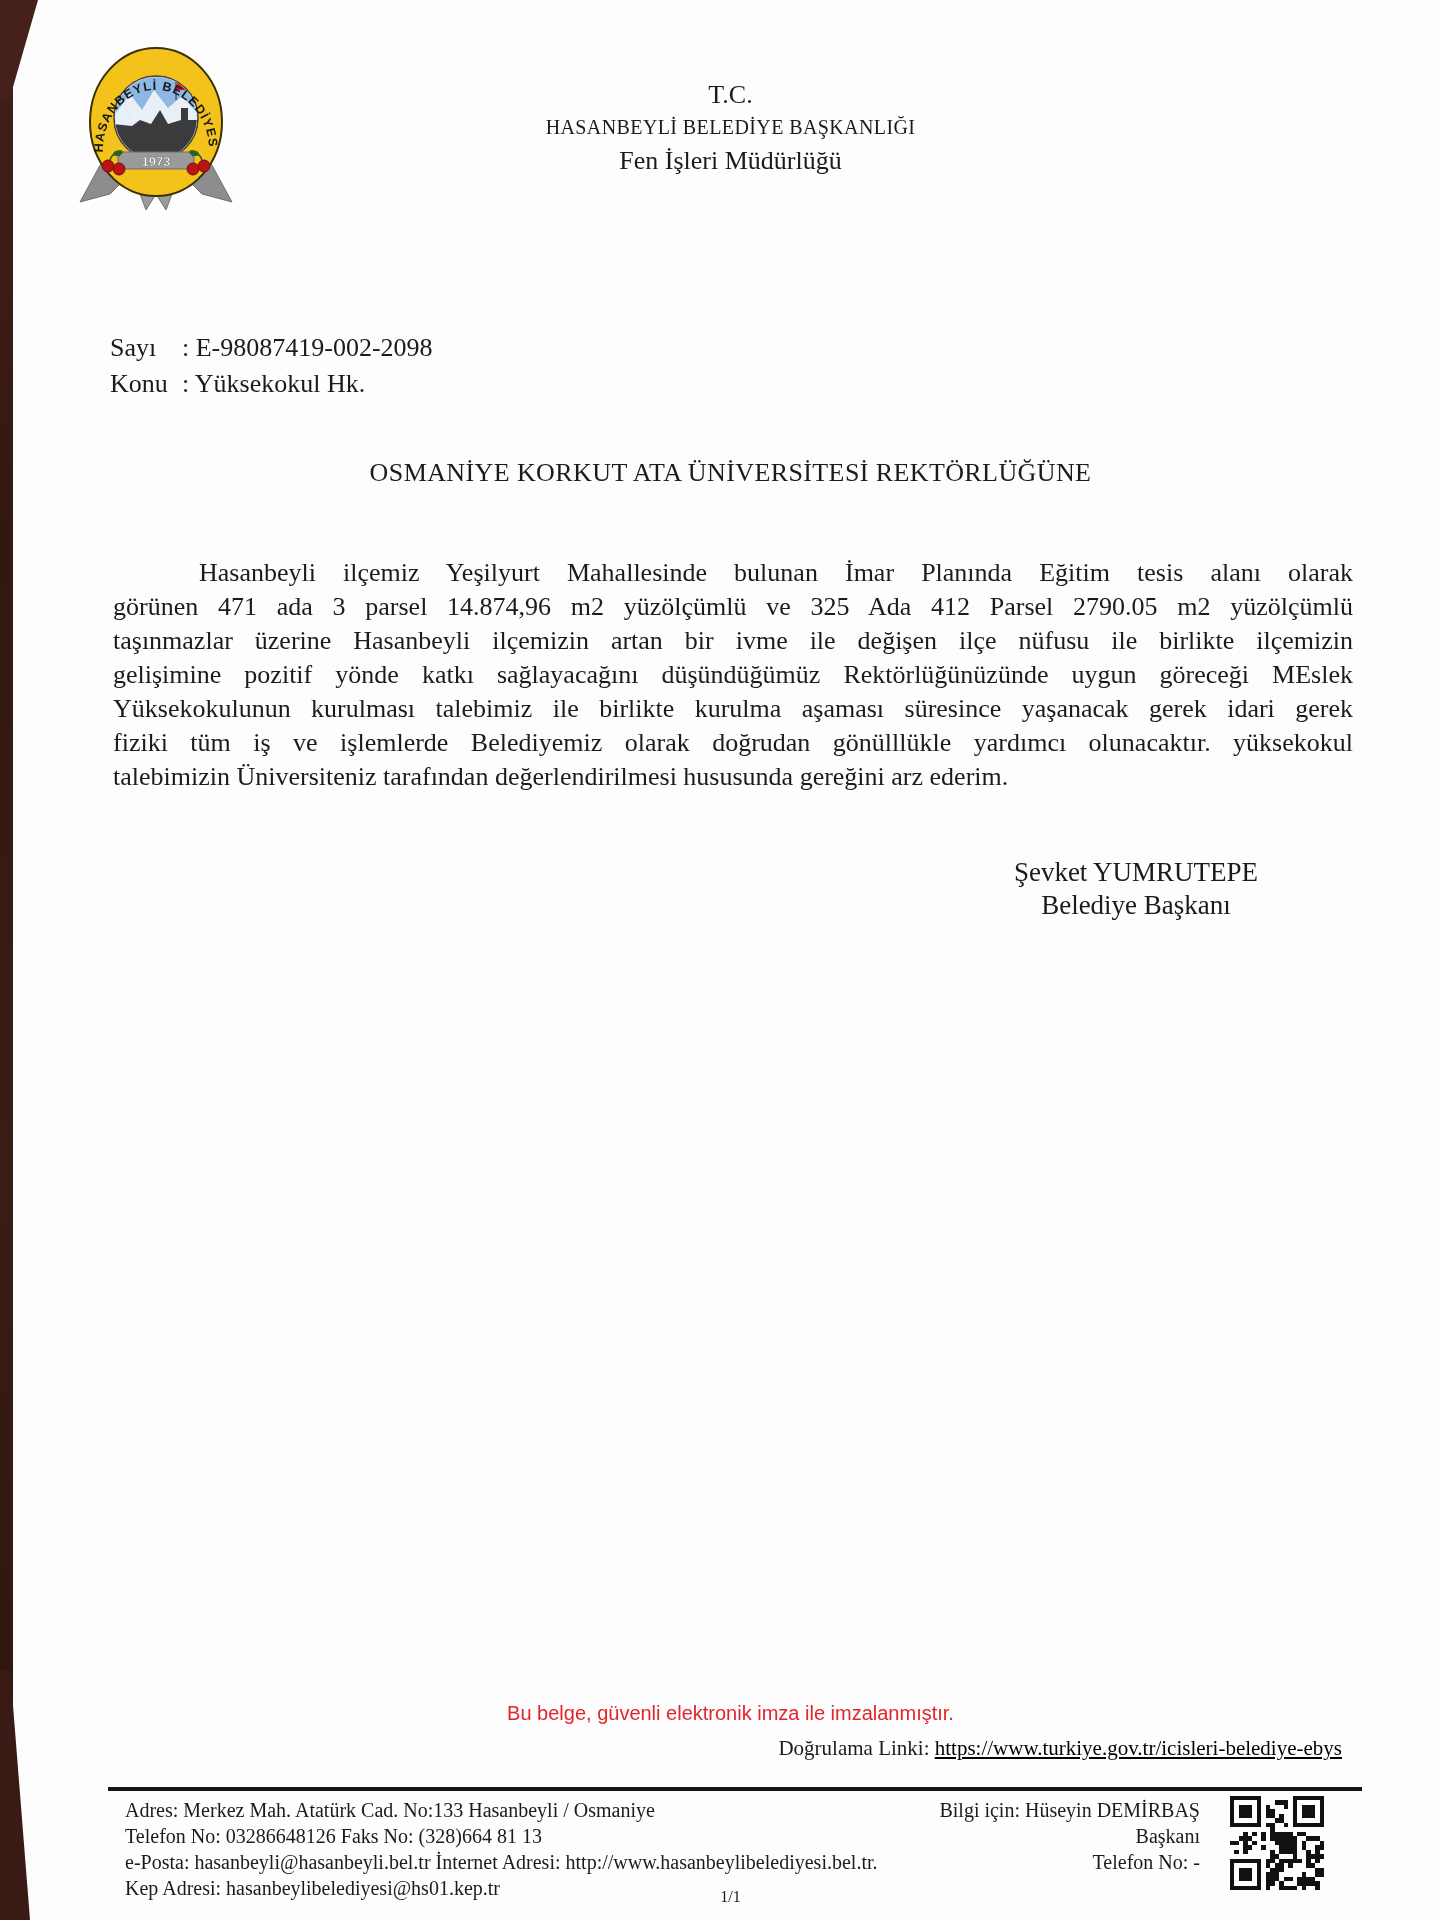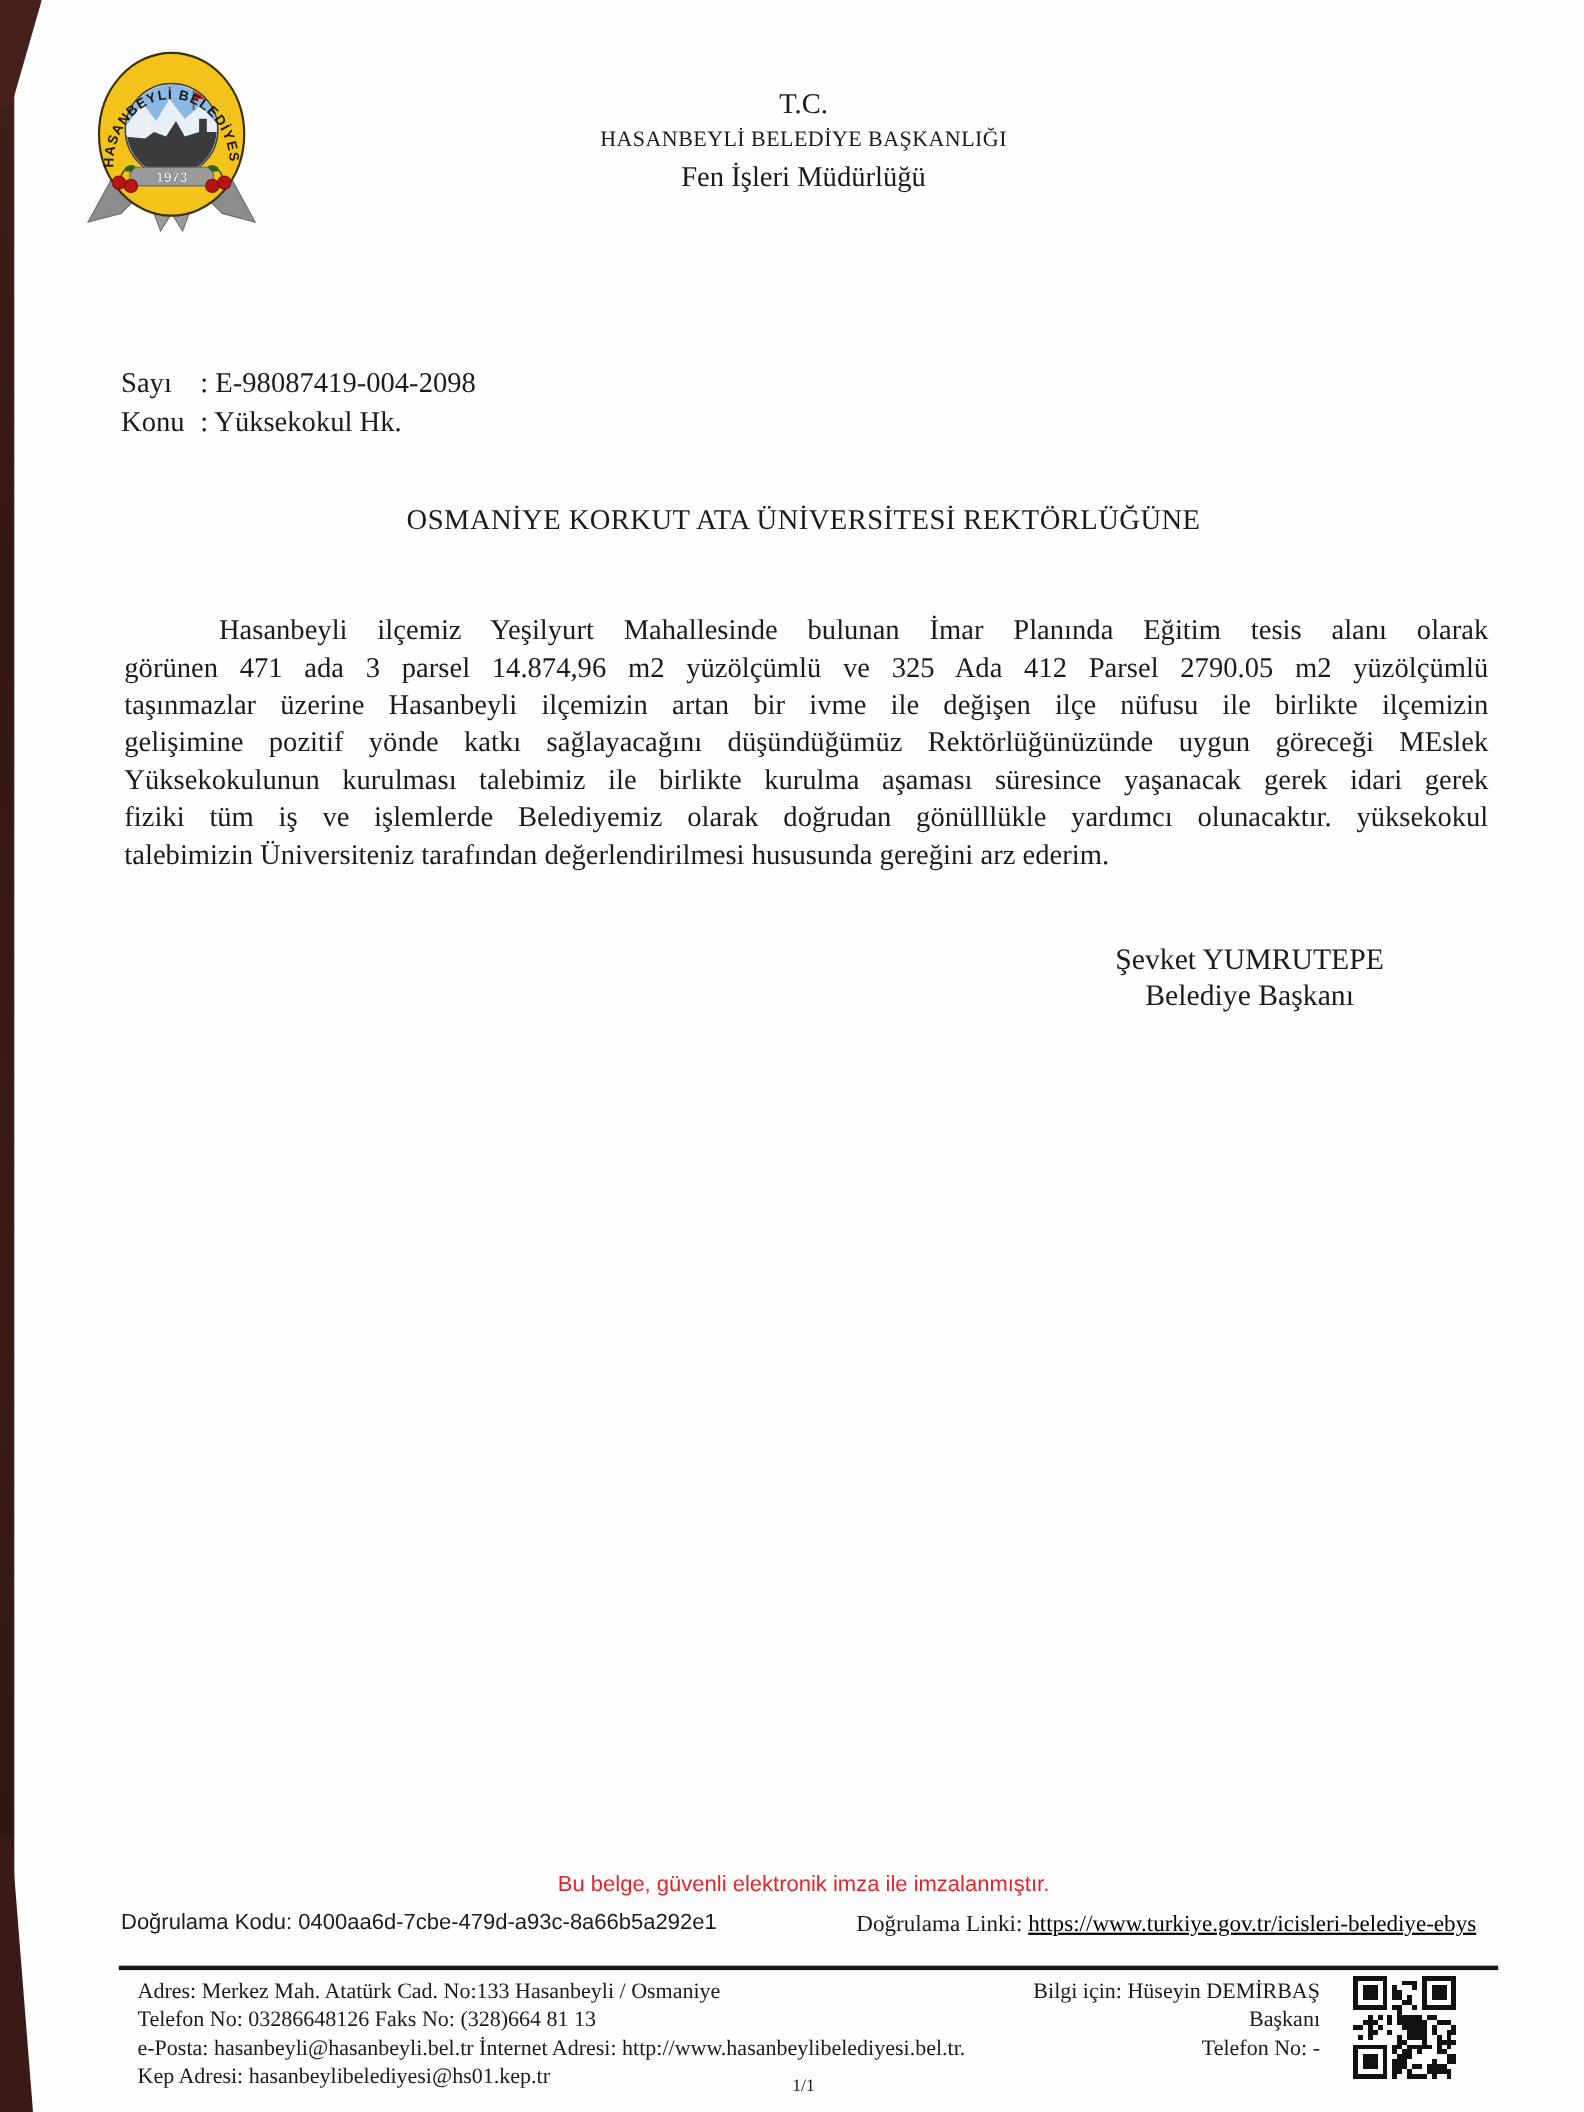--- a/index.html
+++ b/index.html
@@ -107,21 +107,21 @@
   </svg>
 
   <div class="centerband letterhead">
     <div class="lh1">T.C.</div>
     <div class="lh2">HASANBEYLİ BELEDİYE BAŞKANLIĞI</div>
     <div class="lh3">Fen İşleri Müdürlüğü</div>
   </div>
 
   <div class="meta">
     <div>
-      <span class="meta-label">Sayı</span><span>: E-98087419-004-2098</span>
+      <span class="meta-label">Sayı</span><span>: E-98087419-002-2098</span>
     </div>
     <div>
       <span class="meta-label">Konu</span><span>: Yüksekokul Hk.</span>
     </div>
   </div>
 
   <div class="centerband recipient">OSMANİYE KORKUT ATA ÜNİVERSİTESİ REKTÖRLÜĞÜNE</div>
 
   <div class="body-block">
     <div class="body-line first">Hasanbeyli ilçemiz Yeşilyurt Mahallesinde bulunan İmar Planında Eğitim tesis alanı olarak</div>
@@ -133,24 +133,20 @@
     <div class="body-line last">talebimizin Üniversiteniz tarafından değerlendirilmesi hususunda gereğini arz ederim.</div>
   </div>
 
   <div class="signature">
     <div>Şevket YUMRUTEPE</div>
     <div>Belediye Başkanı</div>
   </div>
 
   <div class="centerband notice" id="notice" style="color: rgb(226, 37, 42);">Bu belge, güvenli elektronik imza ile imzalanmıştır.</div>
 
-  <div class="ver-code">
-    <span>Doğrulama Kodu:</span>
-    <span>0400aa6d-7cbe-479d-a93c-8a66b5a292e1</span>
-  </div>
   <div class="ver-link">
     <span>Doğrulama Linki:</span>
     <a id="verlink" style="color: #000000;">https://www.turkiye.gov.tr/icisleri-belediye-ebys</a>
   </div>
 
   <div class="rule"></div>
 
   <div class="address">
     <div>Adres: Merkez Mah. Atatürk Cad. No:133 Hasanbeyli / Osmaniye</div>
     <div>Telefon No: 03286648126 Faks No: (328)664 81 13</div>

